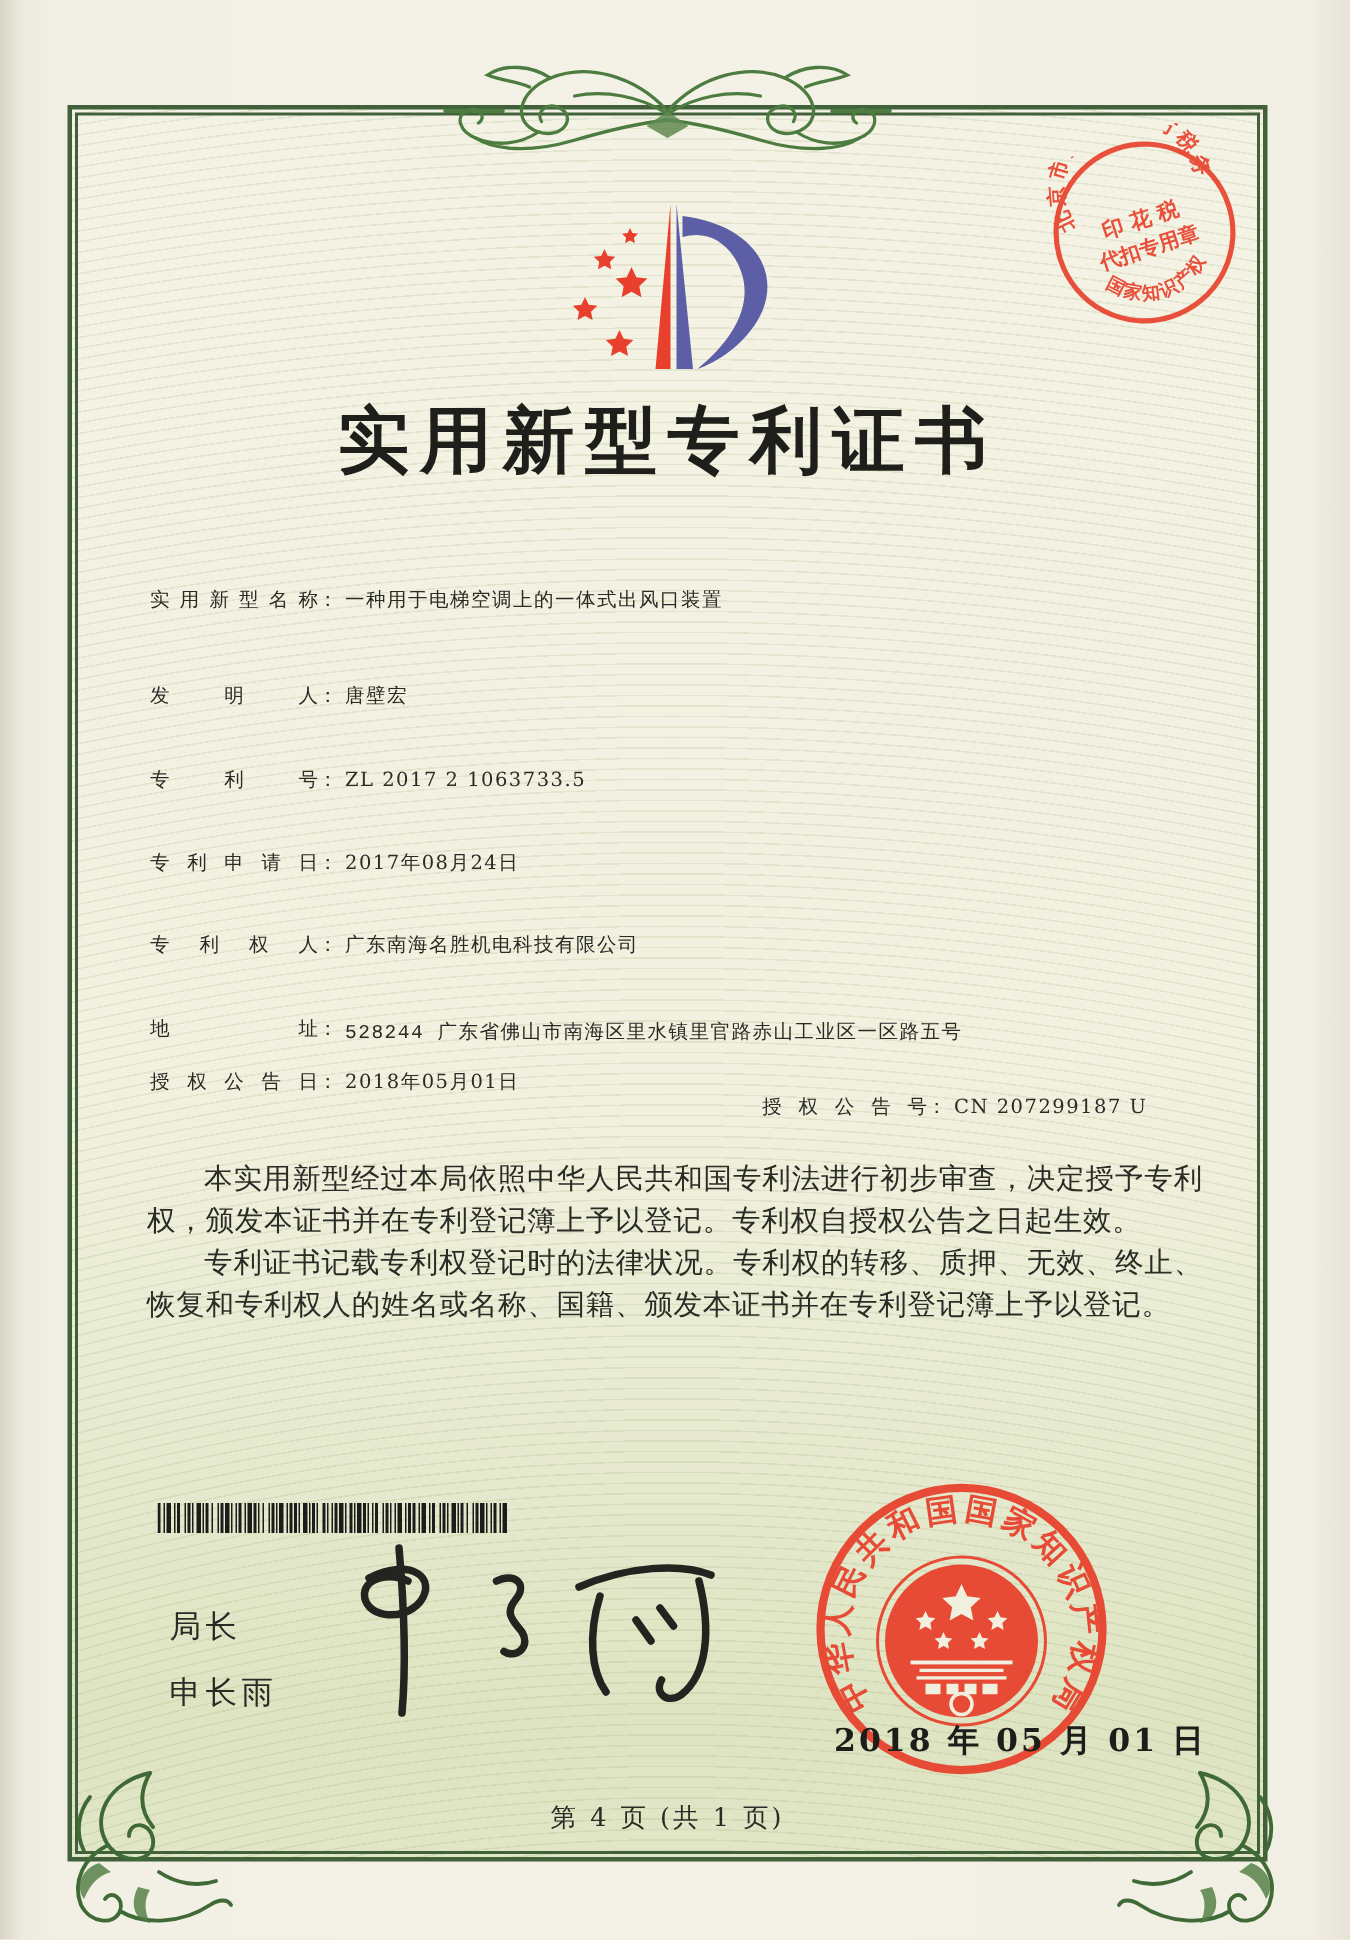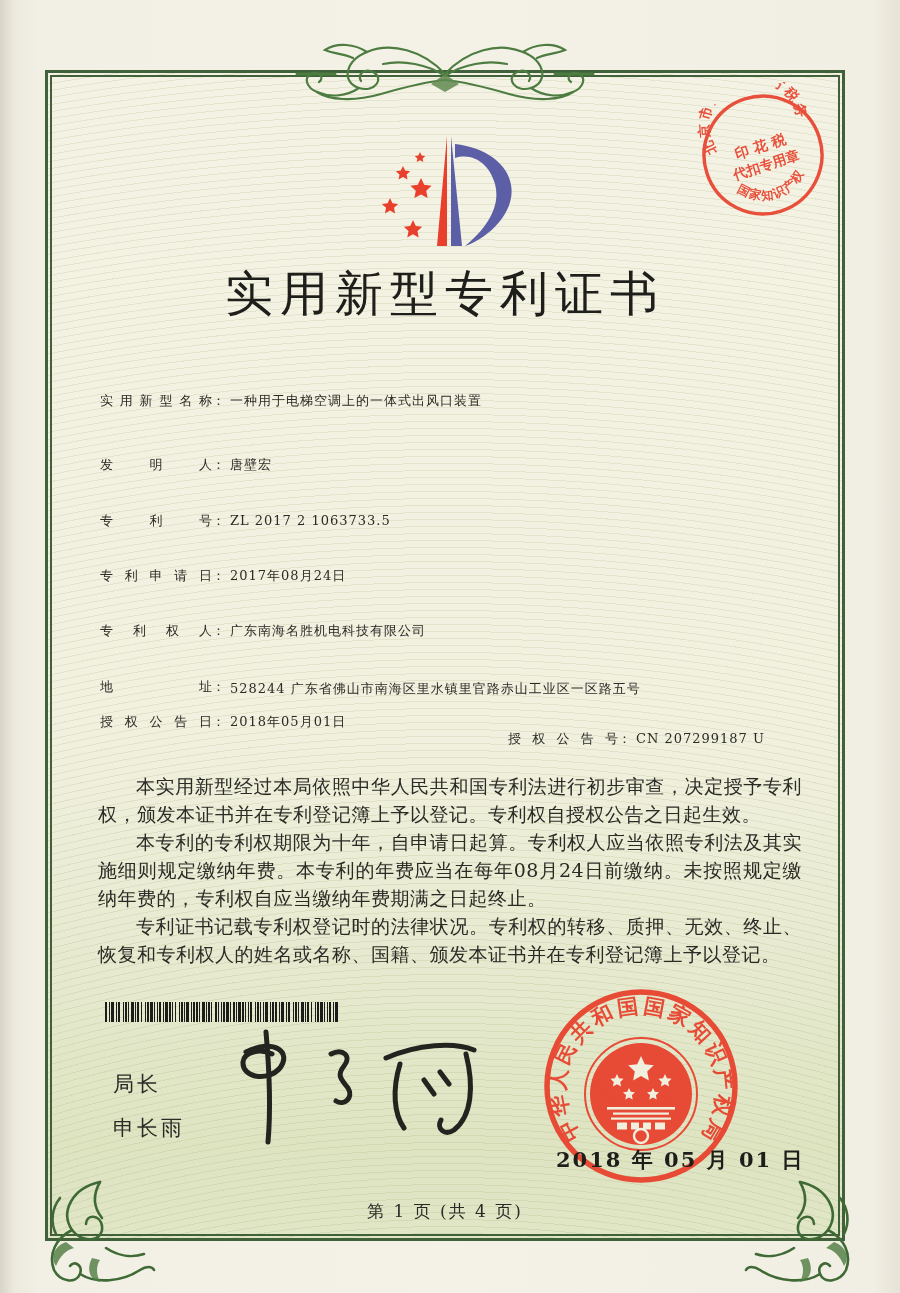--- a/index.html
+++ b/index.html
@@ -25,31 +25,31 @@
     position:absolute;inset:2px;border:2px solid #40613a;pointer-events:none;
   }
   .orn{position:absolute;}
   
   .cert-no{
     position:absolute;left:83px;top:136px;
     font-size:19px;letter-spacing:5px;color:#33332e;
   }
   .title{
     position:absolute;left:45px;top:262px;width:800px;
-    text-align:center;font-size:48px;font-weight:400;
+    text-align:center;font-size:48px;font-weight:700;
     letter-spacing:7px;color:#1e1e1a;
   }
   .fields{position:absolute;left:100px;top:388px;width:710px;font-size:13px;color:#2b2b26;}
   .frow{margin:0 0 30px 0;line-height:26px;white-space:nowrap;}
   .frow.gap-lg{margin-bottom:38px;}
   .frow.gap-md{margin-bottom:29px;}
   .flabel{display:inline-block;width:112px;text-align:justify;text-align-last:justify;vertical-align:top;}
   .fcolon{display:inline-block;width:18px;vertical-align:top;}
   .fvalue{display:inline-block;vertical-align:top;letter-spacing:1px;}
-  .frow.address{white-space:normal;margin-bottom:6px;}
+  .frow.address{white-space:normal;margin-bottom:6px;font-family:Liberation Mono, monospace;}
   .frow.address .fvalue{width:505px;line-height:29px;}
   .grant-row{position:relative;white-space:nowrap;}
   .grant-no{position:absolute;left:408px;top:0;margin-top:17px;}
   .grant-no .flabel{width:110px;}
   .paras{position:absolute;left:98px;top:772px;width:704px;
     font-size:19px;line-height:28px;color:#2b2b26;text-align:justify;}
   .paras p{margin:0;text-indent:2em;letter-spacing:0.5px;}
   .barcode{position:absolute;left:105px;top:1002px;}
   .chief{position:absolute;left:113px;top:1062px;font-size:21px;color:#2b2b26;letter-spacing:3px;line-height:44px;}
   .sig{position:absolute;left:228px;top:1028px;}
@@ -175,21 +175,20 @@
     <div class="frow grant-row">
       <span class="flabel">授权公告日</span><span class="fcolon">：</span><span class="fvalue">2018年05月01日</span>
       <span class="grant-no">
         <span class="flabel">授权公告号</span><span class="fcolon">：</span><span class="fvalue">CN 207299187 U</span>
       </span>
     </div>
   </div>
 
   <div class="paras">
     <p>本实用新型经过本局依照中华人民共和国专利法进行初步审查，决定授予专利权，颁发本证书并在专利登记簿上予以登记。专利权自授权公告之日起生效。</p>
-    <p>本专利的专利权期限为十年，自申请日起算。专利权人应当依照专利法及其实施细则规定缴纳年费。本专利的年费应当在每年08月24日前缴纳。未按照规定缴纳年费的，专利权自应当缴纳年费期满之日起终止。</p>
     <p>专利证书记载专利权登记时的法律状况。专利权的转移、质押、无效、终止、恢复和专利权人的姓名或名称、国籍、颁发本证书并在专利登记簿上予以登记。</p>
   </div>
 
   <svg class="barcode" width="234" height="20" viewBox="0 0 234 20">
     <line x1="0" y1="10" x2="234" y2="10" stroke="#1c1c1a" stroke-width="20" stroke-dasharray="2 2 1 1 3 2 1 1 2 3 1 1 2 1 1 2 3 1 1 1 2 2 1 3 1 1 2 1 3 1 1 2 1 1 2 2 1 1 3 1 2 1 1 2 1 3 1 1 2 1 1 1 3 2 1 1 2 1 2 1 1 2 3 1 1 1 2 1 1 3 2 1 1 2 1 1 2 1 3 1 1 2 2 1 1 1 3 1 2 1 1 2 1 1 2 3 1 1 2 1 1 2 1 1 3 2 1 1 2 1"></line>
   </svg>
 
   <div class="chief">
     <div>局长</div>
     <div>申长雨</div>
@@ -230,15 +229,15 @@
         <rect x="90" y="136.5" width="8" height="7"></rect>
         <rect x="102" y="136.5" width="8" height="7"></rect>
         <rect x="114" y="136.5" width="10" height="7"></rect>
         <circle cx="100" cy="150" r="7" fill="none" stroke="#f2f0e0" stroke-width="2.4"></circle>
       </g>
     </g>
   </svg>
 
   <div class="seal-date">2018 年 05 月 01 日</div>
 
-  <div class="footer">第 1 页 (共 4 页)</div>
+  <div class="footer">第 4 页 (共 1 页)</div>
 
 </div>
 
 </body></html>

